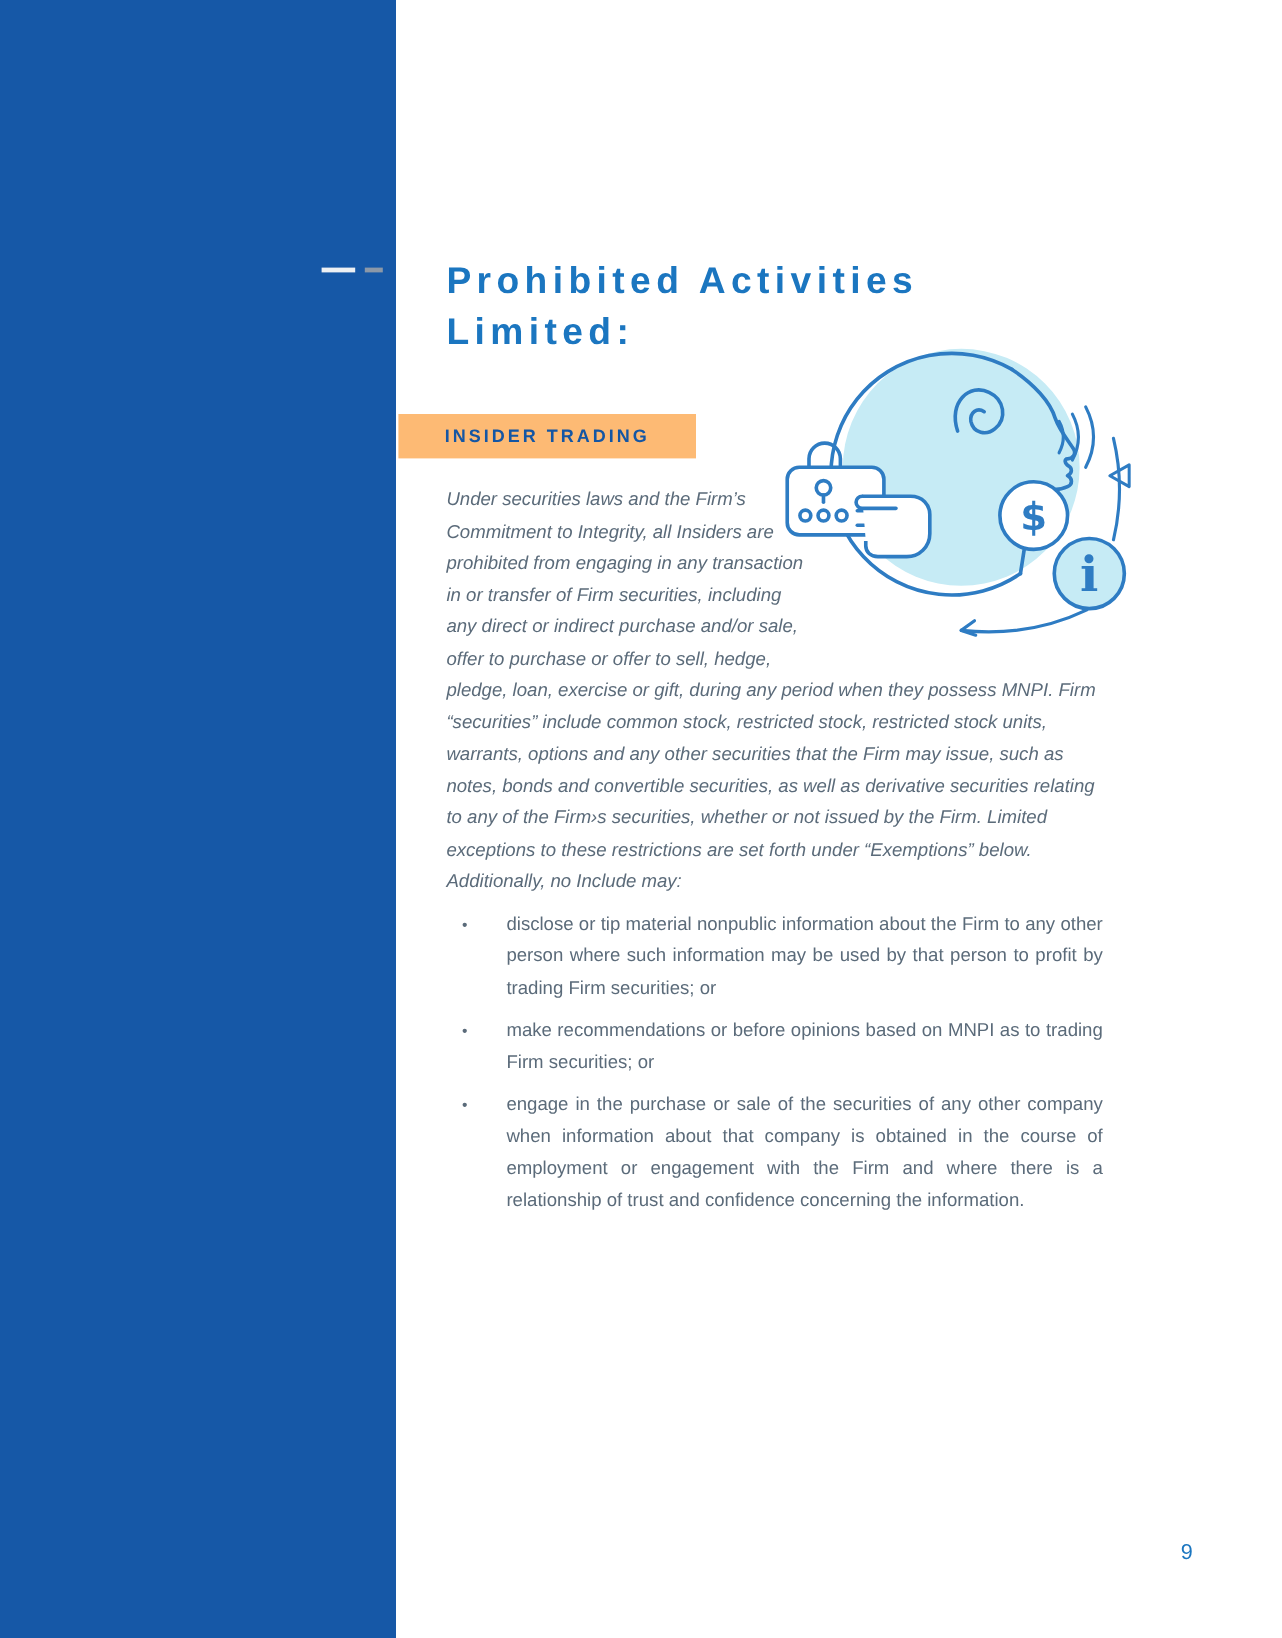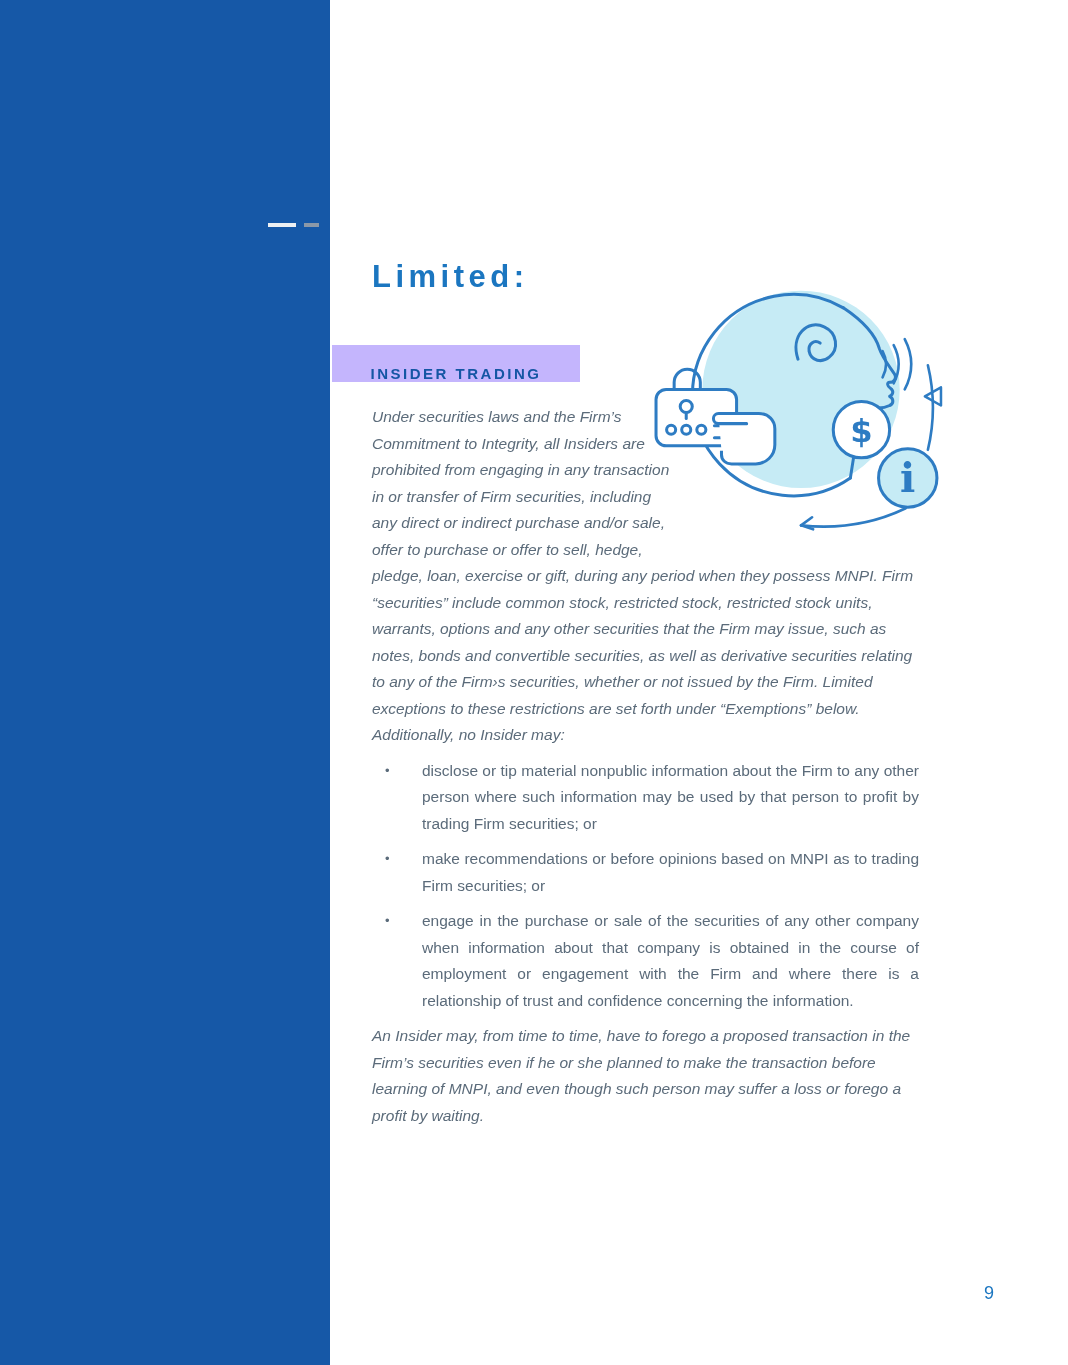--- a/index.html
+++ b/index.html
@@ -39,24 +39,24 @@
     line-height: 43px;
     letter-spacing: 4.5px;
     font-weight: 700;
     color: #1B76C0;
   }
 
   .badge {
     position: absolute;
     left: 2px; top: 345px;
     width: 248px; height: 37px;
-    background: #c4b5fd;
+    background: #fdba74;
     color: #1456A4;
     display: flex;
-    align-items: flex-end;
+    align-items: center;
     justify-content: center;
     font-size: 15px;
     font-weight: 700;
     letter-spacing: 2.5px;
   }
 
   .illustration {
     position: absolute;
     left: 322px; top: 276px;
     width: 292px; height: 258px;
@@ -101,21 +101,21 @@
   <div class="sidebar"></div>
 
   <div class="deco-dashes">
     <span class="dash-white"></span>
     <span class="dash-gray"></span>
   </div>
 
   <div class="content">
 
     <h1 class="heading">
-      <br>
+      <span>Prohibited Activities</span><br>
       <span>Limited:</span>
     </h1>
 
     <div class="badge">
       <span>INSIDER TRADING</span>
     </div>
 
     <div class="illustration">
       <svg viewBox="0 0 290 255" width="292" height="258">
 
@@ -171,37 +171,36 @@
           <path d="M 252 230 Q 204 253 148 247"></path>
           <path d="M 148 247 l 11 -8"></path>
           <path d="M 148 247 l 12 4"></path>
         </g>
       </svg>
     </div>
 
     <div class="body-copy">
       <div class="wrap-spacer"></div>
       <p>Under securities laws and the Firm’s Commitment to Integrity, all Insiders are prohibited from engaging in any transaction in or transfer of Firm securities, including any direct or indirect purchase and/or sale, offer to purchase or offer to sell, hedge, pledge, loan, exercise or gift, during any period when they possess MNPI. Firm “securities” include common stock, restricted stock, restricted stock units, warrants, options and any other securities that the Firm may issue, such as notes, bonds and convertible securities, as well as derivative securities relating to any of the Firm›s securities, whether or not issued by the Firm. Limited exceptions to these restrictions are set forth under “Exemptions” below.</p>
-      <p>Additionally, no Insider may:</p>
+      <p>Additionally, no Include may:</p>
 
       <div class="bullets">
         <div class="bullet-item">
           <span class="bullet-dot">•</span>
           <span class="bullet-text">disclose or tip material nonpublic information about the Firm to any other person where such information may be used by that person to profit by trading Firm securities; or</span>
         </div>
         <div class="bullet-item">
           <span class="bullet-dot">•</span>
           <span class="bullet-text">make recommendations or before opinions based on MNPI as to trading Firm securities; or</span>
         </div>
         <div class="bullet-item">
           <span class="bullet-dot">•</span>
           <span class="bullet-text">engage in the purchase or sale of the securities of any other company when information about that company is obtained in the course of employment or engagement with the Firm and where there is a relationship of trust and confidence concerning the information.</span>
         </div>
       </div>
 
-      <p class="closing-para">An Insider may, from time to time, have to forego a proposed transaction in the Firm’s securities even if he or she planned to make the transaction before learning of MNPI, and even though such person may suffer a loss or forego a profit by waiting.</p>
     </div>
 
   </div>
 
   <div class="page-number">9</div>
 
 </div>
 
 </body></html>

